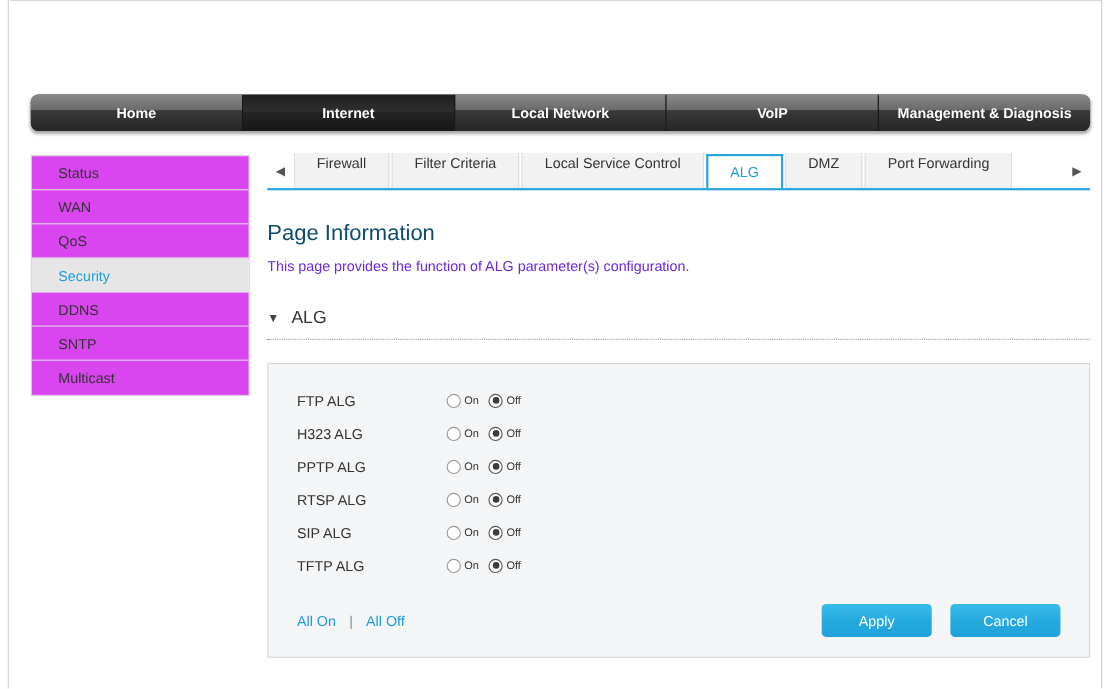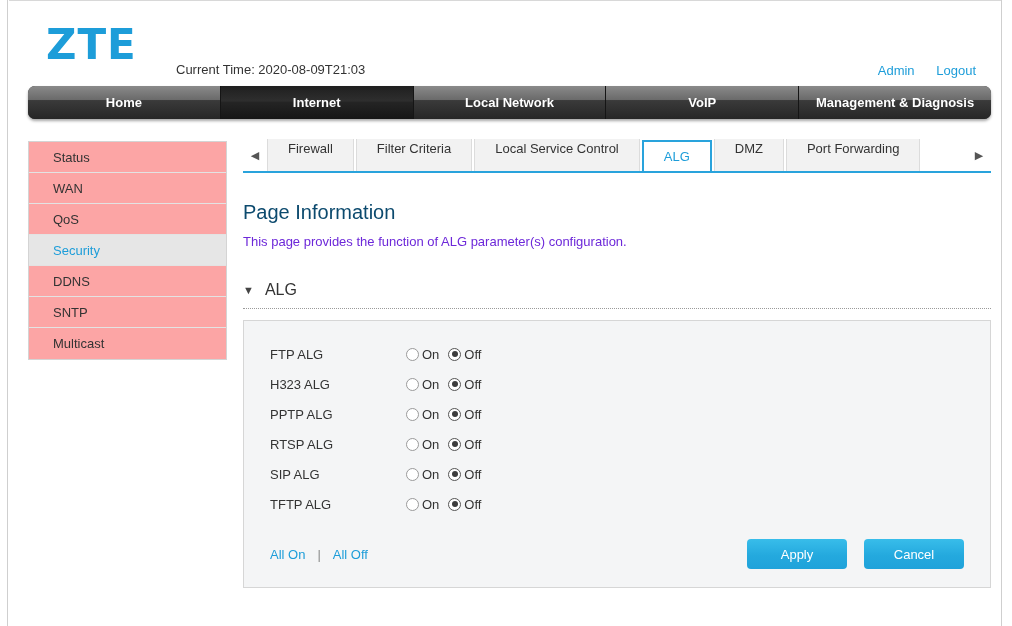--- a/index.html
+++ b/index.html
@@ -116,21 +116,21 @@
   }
   .side-item {
     height: 31px;
     display: flex;
     align-items: center;
     padding-left: 24px;
     font-size: 13px;
     color: #333333;
     border-bottom: 1px solid #e3e3e3;
     cursor: pointer;
-    background: #fca5a5;
+    background: #d946ef;
   }
   .side-item:last-child { border-bottom: none; }
   .side-item.active {
     background: #e6e6e6;
     color: #1d9dd9;
   }
 
   
   .content {
     position: absolute;
@@ -218,21 +218,21 @@
     line-height: 1;
   }
   .dotted-rule {
     margin-top: 9px;
     border-top: 1px dotted #9a9a9a;
     width: 100%;
   }
 
   
   .panel {
-    margin-top: 11px;
+    margin-top: 21px;
     border: 1px solid #d6d6d6;
     background: #f4f5f6;
     padding: 18px 26px 22px 26px;
     height: 268px;
     position: relative;
   }
   .alg-row {
     height: 30px;
     display: flex;
     align-items: center;
@@ -266,21 +266,21 @@
   }
   .radio.checked { border-color: #555555; }
   .radio.checked::after {
     content: "";
     position: absolute;
     left: 2.5px; top: 2.5px;
     width: 6px; height: 6px;
     border-radius: 50%;
     background: #3c3c3c;
   }
-  .radio-text { font-size: 13px; color: #333333; }
+  .radio-text { font-size: 10px; color: #333333; }
 
   .panel-footer {
     position: absolute;
     left: 26px; right: 26px; bottom: 18px;
     display: flex;
     align-items: center;
     justify-content: space-between;
   }
   .bulk-links {
     display: flex;
@@ -311,28 +311,20 @@
 </style>
 </head>
 <body>
 
 <div class="gutter-left"></div>
 <div class="gutter-right"></div>
 <div class="top-rule"></div>
 
 <div class="page">
 
-  <div class="header">
-    <div class="logo">ZTE</div>
-    <div class="current-time">Current Time: 2020-08-09T21:03</div>
-    <div class="header-links">
-      <a>Admin</a>
-      <a>Logout</a>
-    </div>
-  </div>
 
   <div class="topnav" id="topnav">
       <div class="nav-item">
         <span>Home</span>
       </div>
       <div class="nav-item active">
         <span>Internet</span>
       </div>
       <div class="nav-item">
         <span>Local Network</span>

